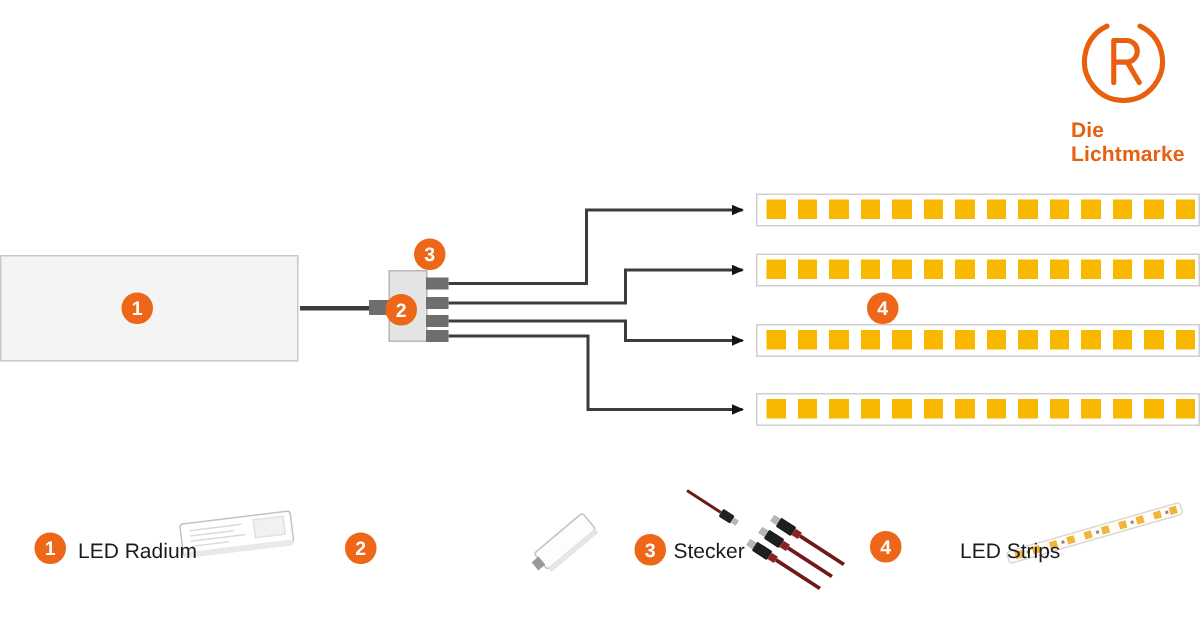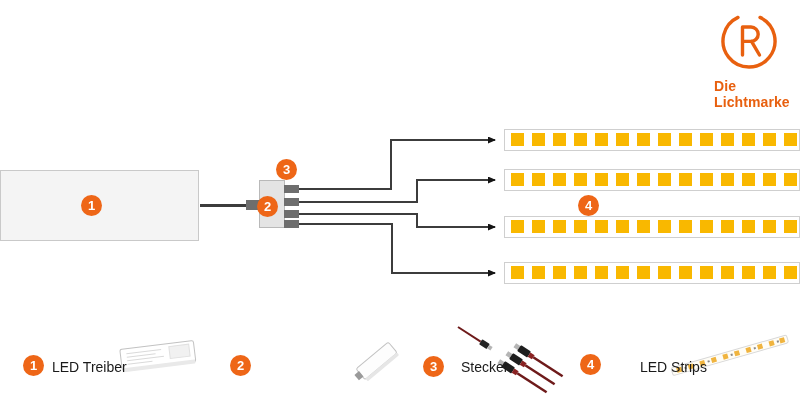--- a/index.html
+++ b/index.html
@@ -33,21 +33,21 @@
   }
   
   .overlay{left:0;top:0;pointer-events:none;z-index:3;}
   
   .logo-mark{left:721px;top:13px;z-index:4;}
   .brand{left:713px;top:60px;font-size:18px;font-weight:bold;color:#E8600F;letter-spacing:-0.3px;z-index:4;}
   .tagline{left:714px;top:78px;font-size:14px;font-weight:bold;color:#E8600F;letter-spacing:0.1px;z-index:4;}
   
   .legend-label{top:359px;font-size:14px;color:#1a1a1a;z-index:4;}
   .lb-1{left:23px;top:355px;} .lb-2{left:230px;top:355px;} .lb-3{left:423px;top:356px;} .lb-4{left:580px;top:354px;}
-  .lt-1{left:52px;} .lt-2{left:257px;} .lt-3{left:449px;margin-left:12px;} .lt-4{left:640px;text-align:center;}
+  .lt-1{left:52px;} .lt-2{left:257px;} .lt-3{left:449px;} .lt-4{left:640px;text-align:center;}
   .legend-photo{z-index:2;}
 </style>
 </head>
 <body>
 
 <div id="stage">
 
   <div class="abs driver-box"></div>
   <div class="abs distributor-box"></div>
 
@@ -90,21 +90,21 @@
   <div class="abs badge" style="left:276px;top:159px;"><span>3</span></div>
   <div class="abs badge" style="left:578px;top:195px;"><span>4</span></div>
 
   <svg class="abs logo-mark" width="56" height="56" viewBox="0 0 56 56">
     <path d="M39,4.4 A26,26 0 1 1 17,4.4" fill="none" stroke="#E8600F" stroke-width="3.4" stroke-linecap="round"></path>
     <path d="M21.5,14 V42 M21.5,14 H30 A7.2,7.2 0 0 1 30,28.4 H21.5 M30.5,28.4 L38.5,42" fill="none" stroke="#E8600F" stroke-width="3.4" stroke-linecap="round" stroke-linejoin="round"></path>
   </svg>
   <div class="abs tagline">Die Lichtmarke</div>
 
   <div class="abs badge lb-1"><span>1</span></div>
-  <div class="abs legend-label lt-1">LED Treiber</div>
+  <div class="abs legend-label lt-1">LED Radium</div>
   <svg class="abs legend-photo" style="left:112px;top:330px;" width="92" height="56" viewBox="0 0 92 56">
     <g transform="rotate(-7 46 27)">
       <rect x="9" y="15" width="74" height="21" rx="2" fill="#ffffff" stroke="#c2c2c2"></rect>
       <rect x="9.5" y="34" width="73" height="4" rx="1" fill="#e9e9e9"></rect>
       <line x1="15" y1="20" x2="50" y2="20" stroke="#dadada"></line>
       <line x1="15" y1="23.5" x2="44" y2="23.5" stroke="#dadada"></line>
       <line x1="15" y1="27" x2="52" y2="27" stroke="#dadada"></line>
       <line x1="15" y1="30.5" x2="40" y2="30.5" stroke="#dadada"></line>
       <rect x="58" y="18" width="20" height="12" fill="#f1f1f1" stroke="#e0e0e0"></rect>
     </g>

